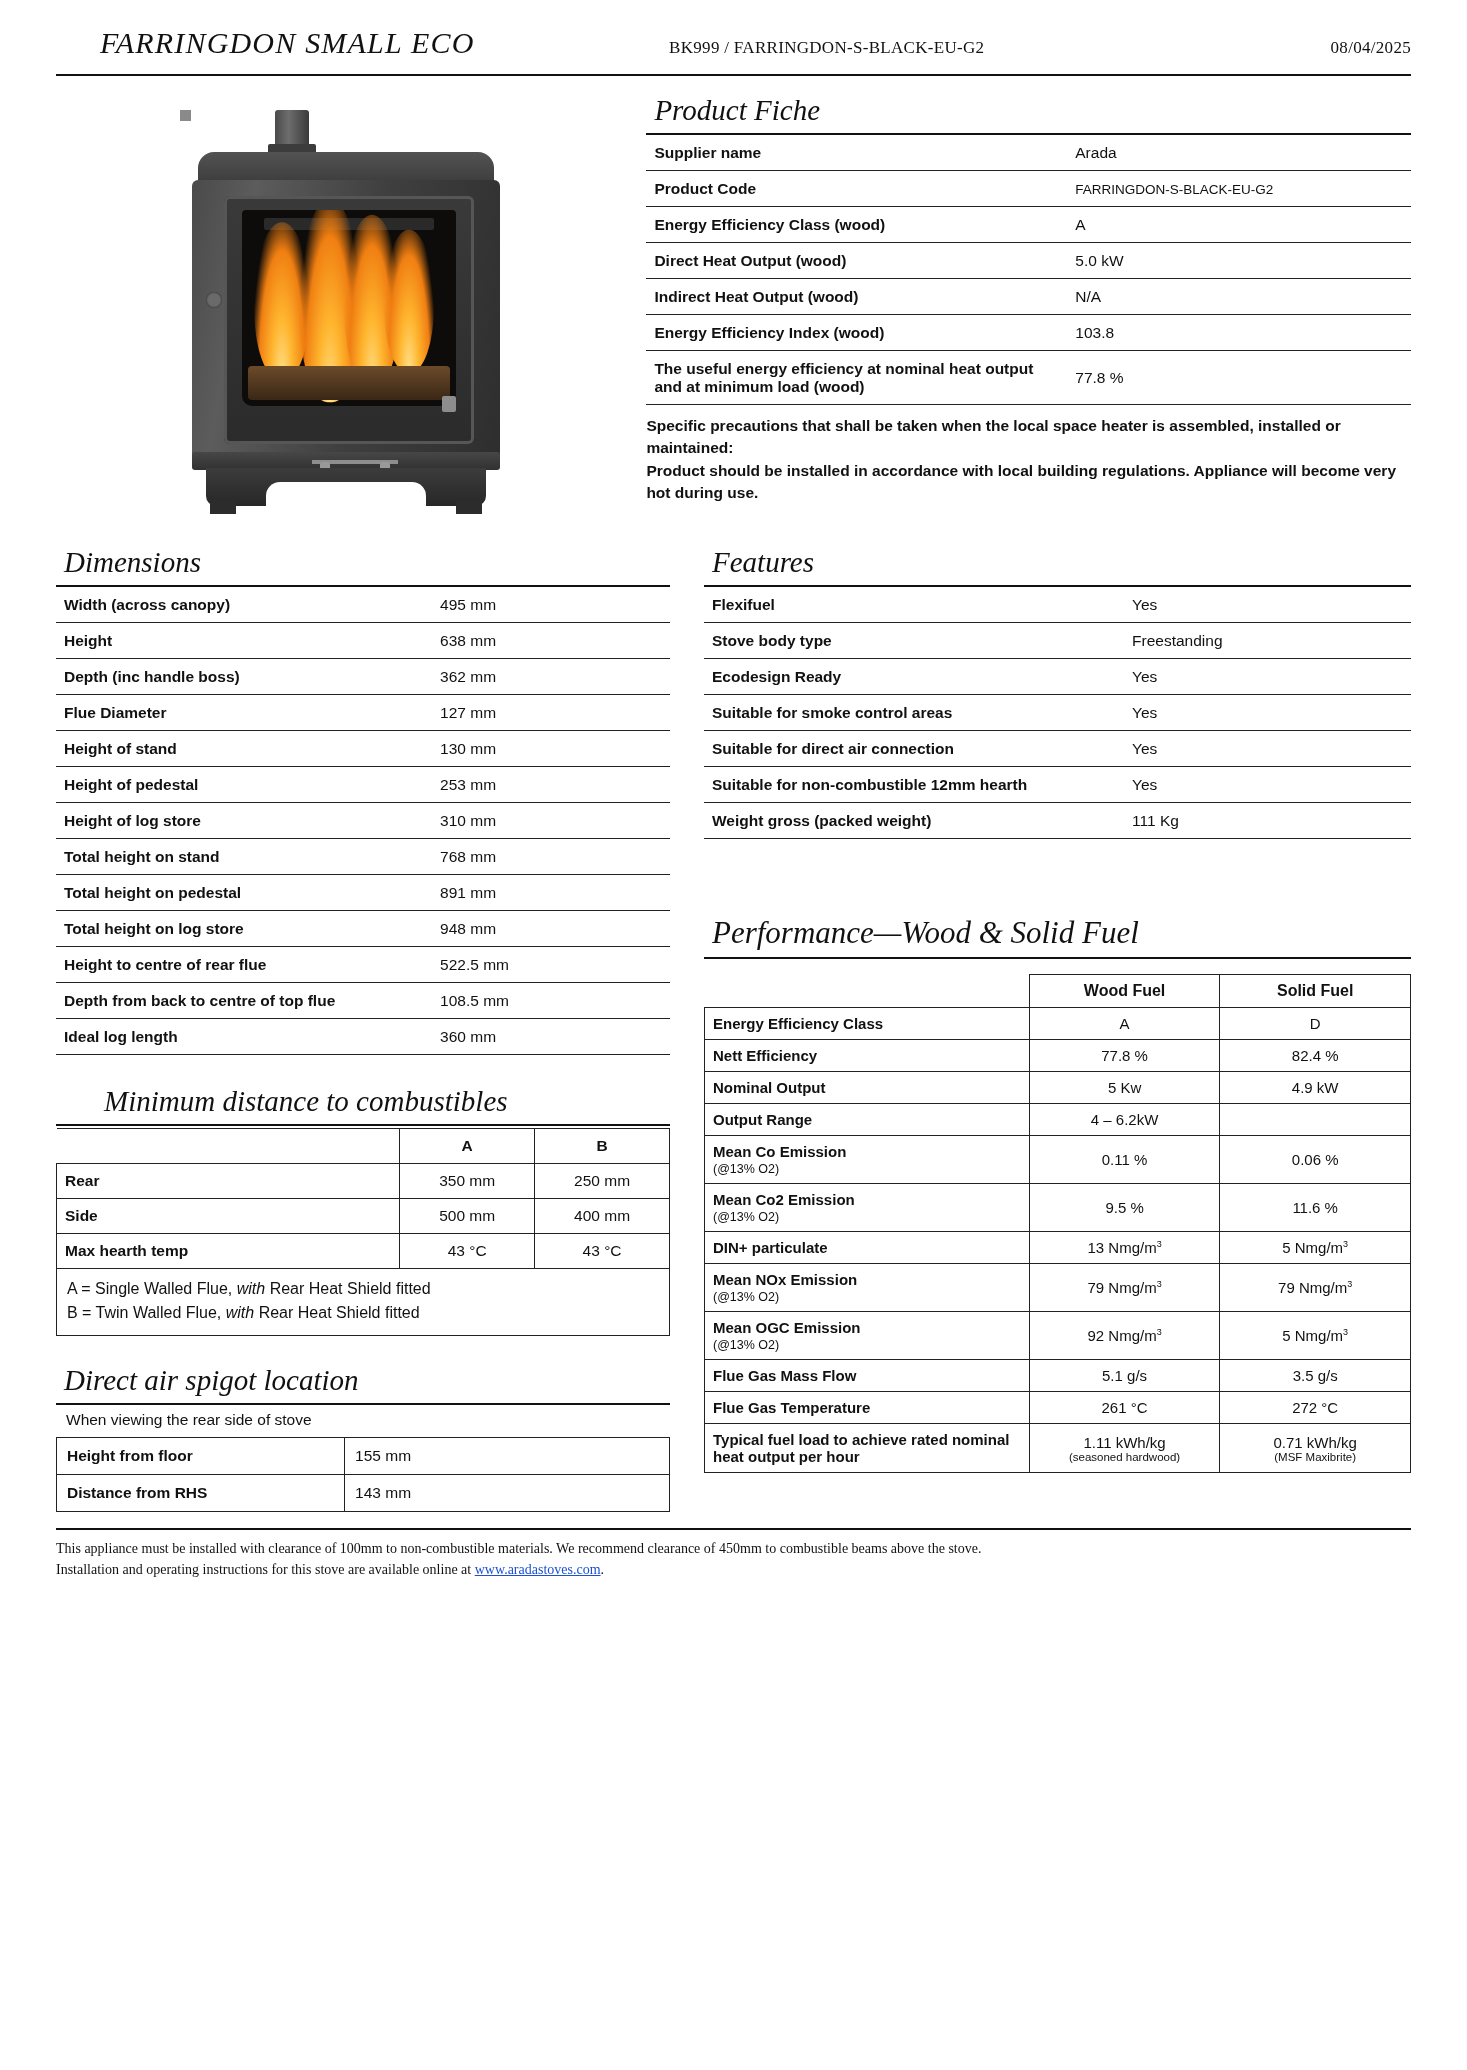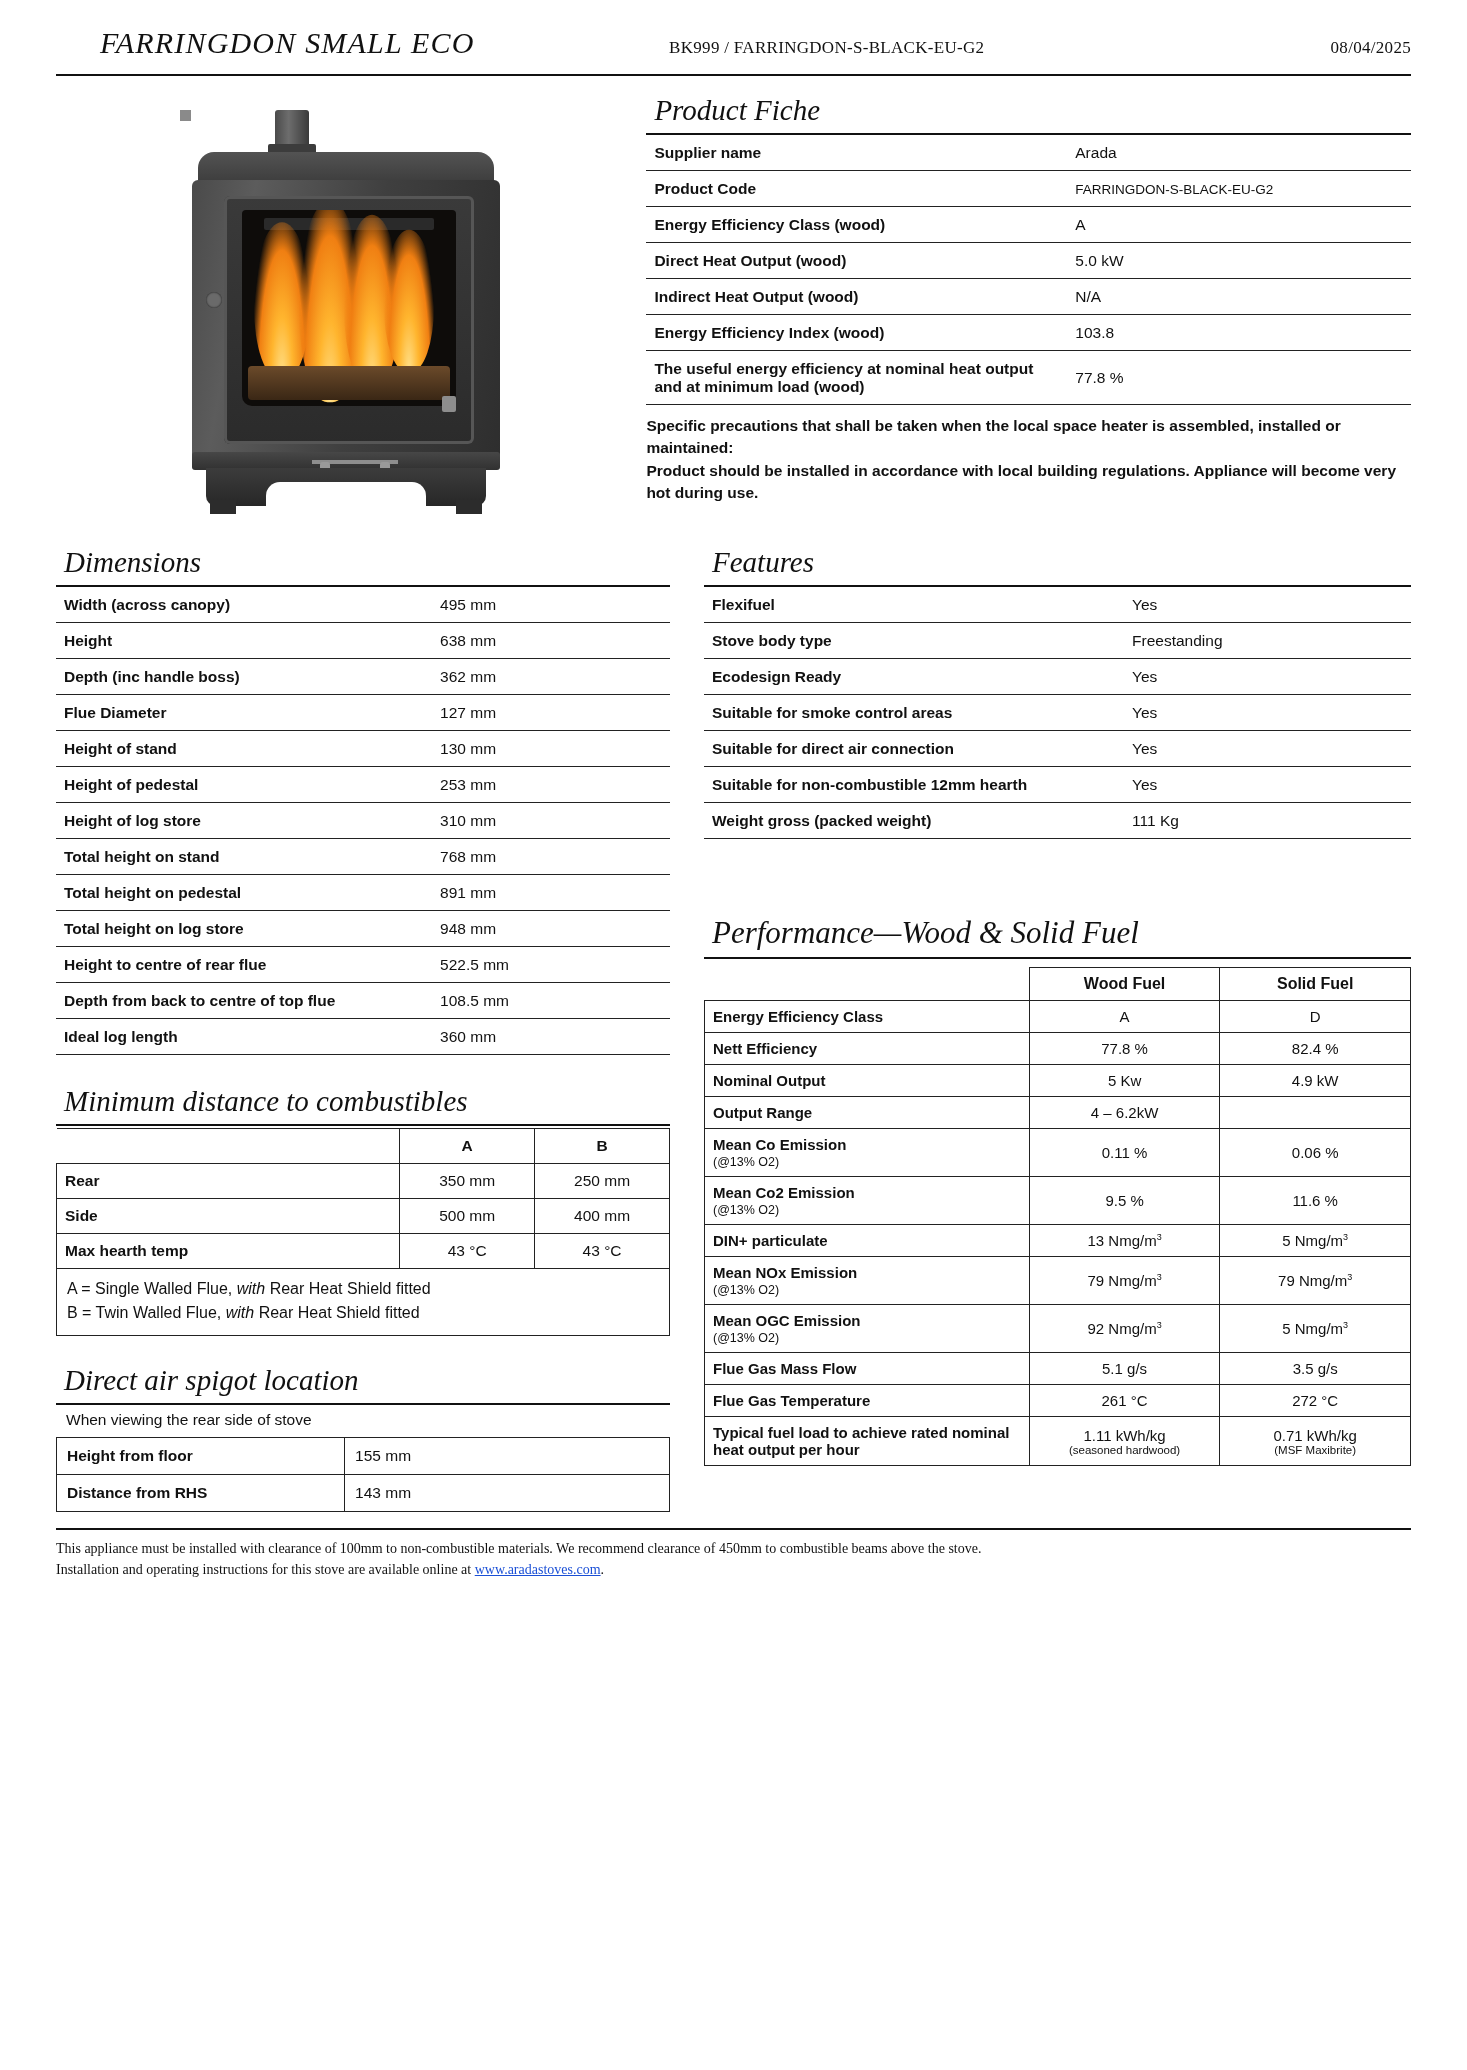--- a/index.html
+++ b/index.html
@@ -129,21 +129,21 @@
   .airnote { font-size: 15.5px; padding: 6px 0 8px 10px; }
   table.air { width: 100%; border-collapse: collapse; font-size: 15.5px; }
   table.air td { border: 1.2px solid #222; padding: 9px 10px; }
   table.air td.k { font-weight: bold; width: 47%; }
 
   
   table.perf {
     width: 100%;
     border-collapse: collapse;
     font-size: 15px;
-    margin-top: 8px;
+    margin-top: 15px;
   }
   table.perf th, table.perf td {
     border: 1.2px solid #222;
     padding: 7px 8px;
     vertical-align: middle;
   }
   table.perf th { font-weight: bold; text-align: center; font-size: 16px; }
   table.perf td.k { font-weight: bold; text-align: left; width: 46%; }
   table.perf td.k .sub { font-weight: normal; font-size: 12.5px; display:block; margin-top:2px;}
   table.perf td.num { text-align: center; }
@@ -398,21 +398,21 @@
               <td class="k">Depth from back to centre of top flue</td>
               <td class="v">108.5 mm</td>
             </tr>
           <tr>
               <td class="k">Ideal log length</td>
               <td class="v">360 mm</td>
             </tr>
         </tbody>
       </table>
 
-      <h2 class="section" style="margin-top:30px;">Minimum distance to combustibles</h2>
+      <h2 class="section" style="margin-top:30px;margin-left:40px;">Minimum distance to combustibles</h2>
       <div class="rule"></div>
       <table class="grid">
         <thead>
           <tr>
             <th style="width:56%;border-left:none;"></th>
             <th>A</th>
             <th>B</th>
           </tr>
         </thead>
         <tbody>

